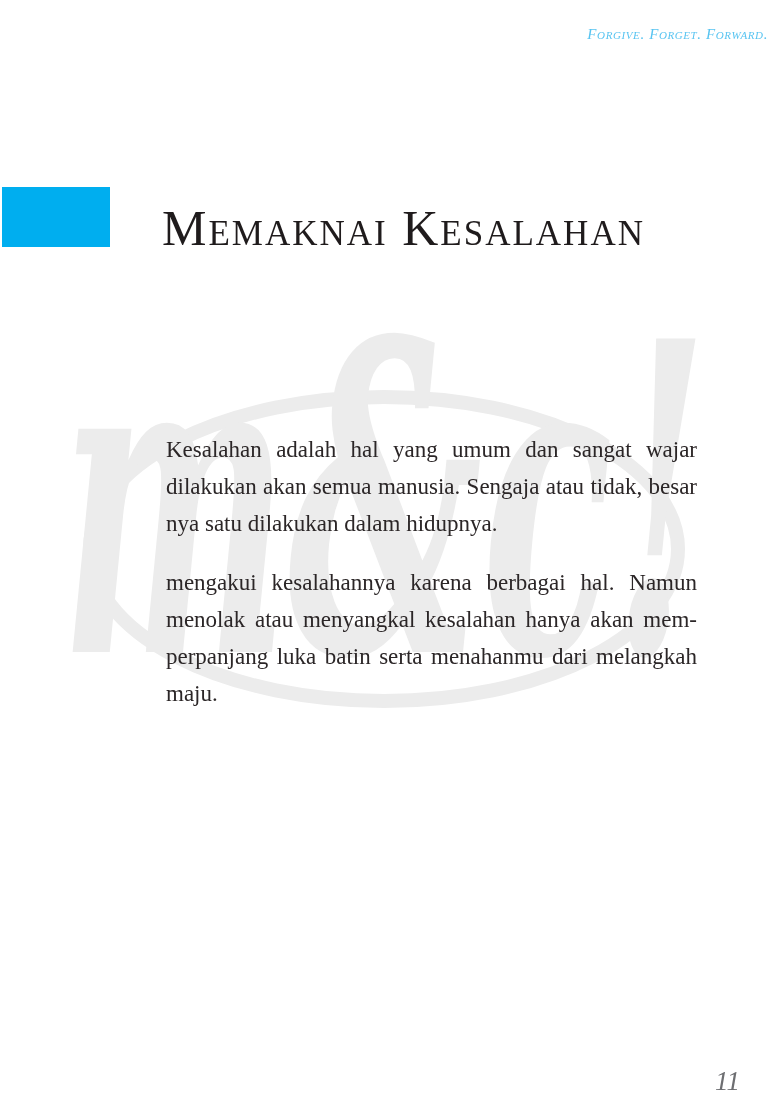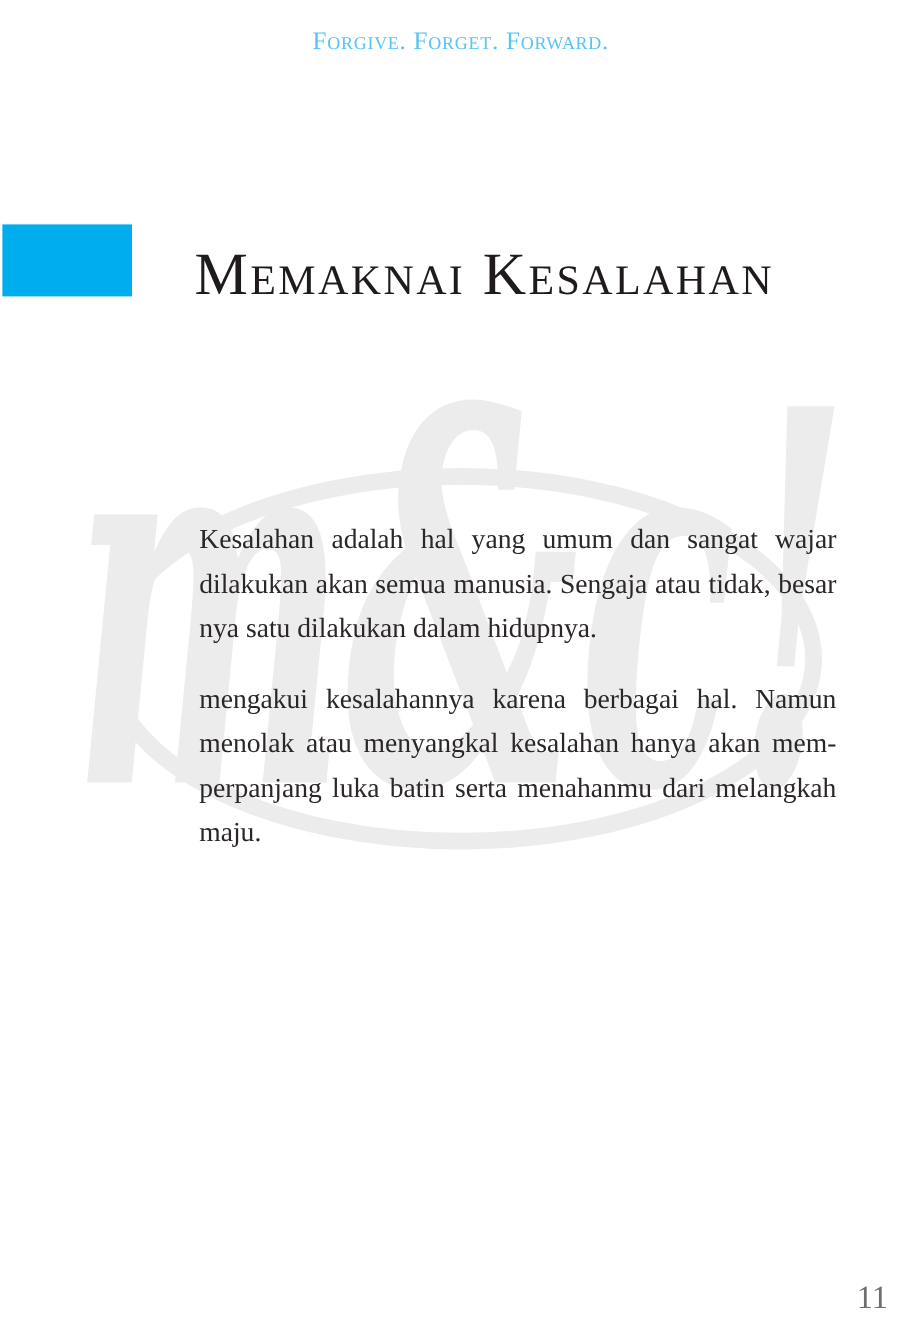--- a/index.html
+++ b/index.html
@@ -13,26 +13,27 @@
   }
   .watermark {
     position: absolute;
     left: 0; top: 0;
     z-index: 0;
   }
   .running-header {
     position: absolute;
     top: 19px; left: 0; right: 0;
     z-index: 1;
-    text-align: center;
+    text-align: right;
     font-variant: small-caps;
-    font-size: 21px;
+    font-size: 15px;
     line-height: 30px;
     letter-spacing: 0.6px;
     color: #58C4F1;
+    font-style: italic;
   }
   .accent-bar {
     position: absolute;
     left: 2px; top: 187px;
     width: 108px; height: 60px;
     background: #00AEEF;
     z-index: 1;
   }
   .chapter-title {
     position: absolute;
@@ -62,20 +63,21 @@
     text-align-last: justify;
   }
   .line.last { text-align-last: left; }
   .page-number {
     position: absolute;
     top: 1068px; right: 28px;
     z-index: 1;
     font-size: 27px;
     line-height: 27px;
     color: #6D6E71;
+    font-style: italic;
   }
 </style>
 </head>
 <body>
 
 <div class="page">
 
   <svg class="watermark" width="768" height="1115" viewBox="0 0 768 1115" aria-hidden="true">
     <ellipse cx="384" cy="549" rx="294" ry="152" fill="none" stroke="#ECECEC" stroke-width="14"></ellipse>
     <g transform="translate(384 0) scale(0.5 1) translate(-384 0)">

